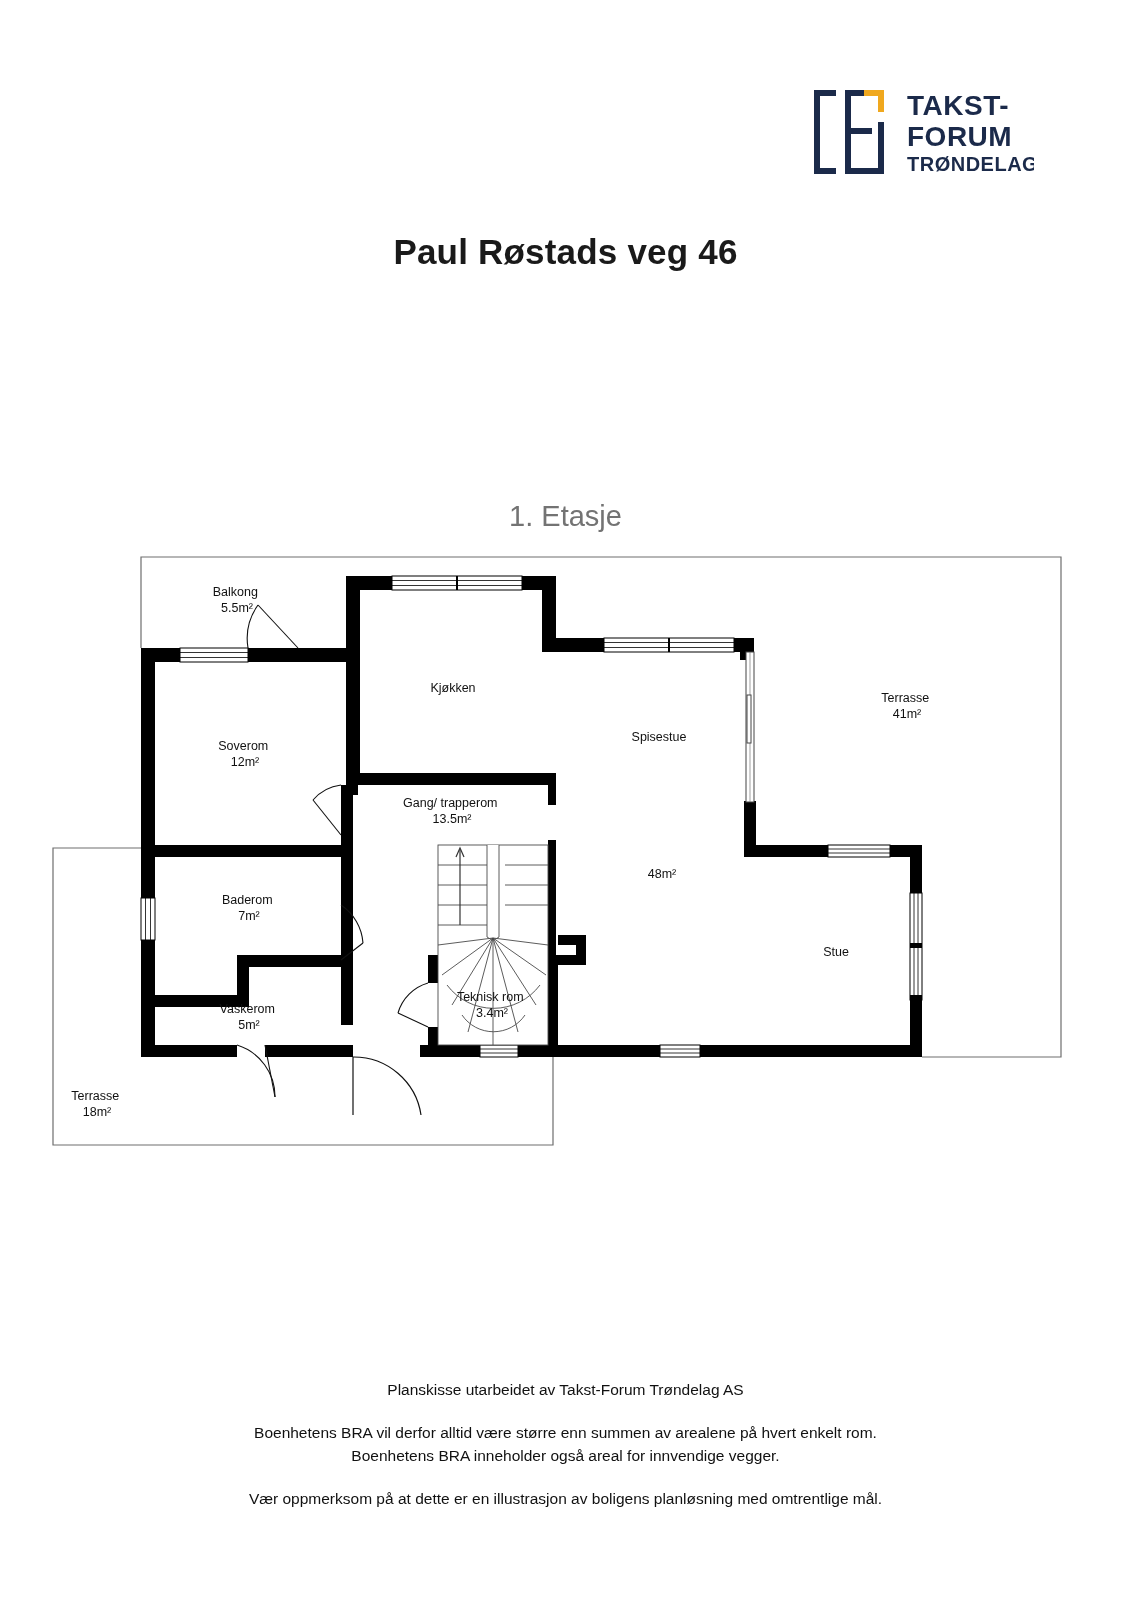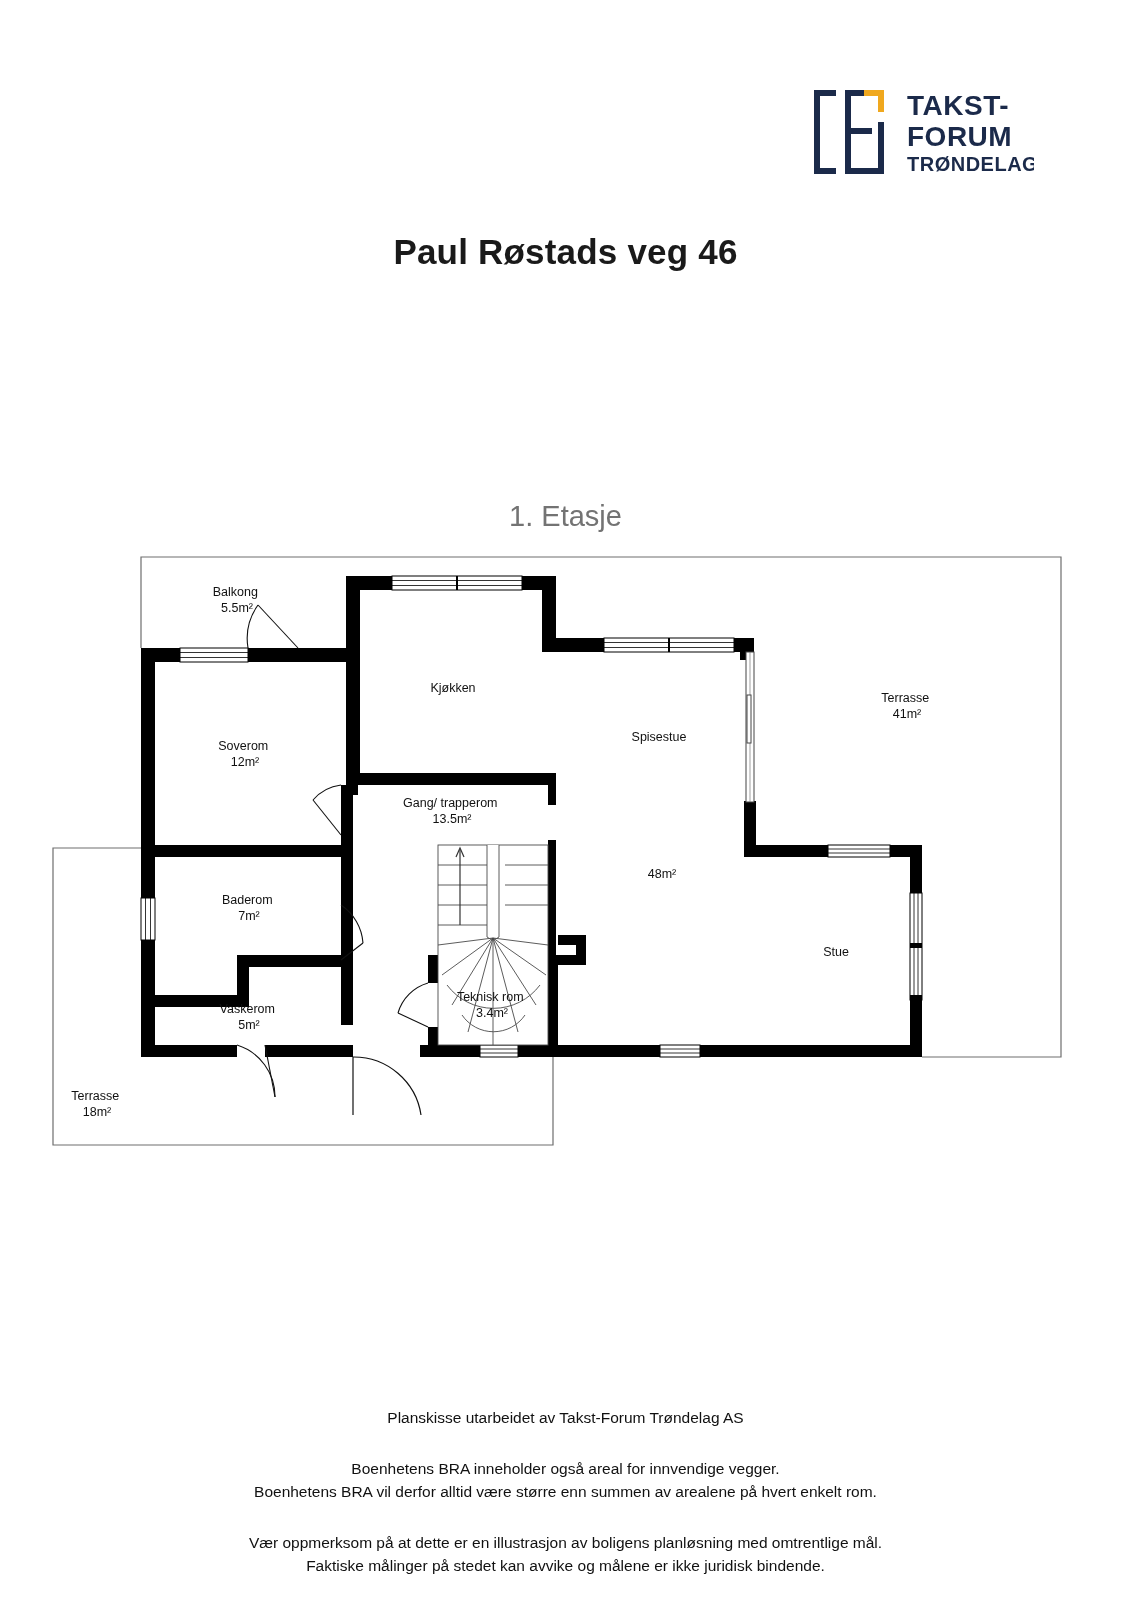--- a/index.html
+++ b/index.html
@@ -72,21 +72,21 @@
     left: 0;
     top: 1378px;
     width: 1131px;
     text-align: center;
   }
   .foot-line {
     font-size: 15.5px;
     color: #111111;
     line-height: 23px;
   }
-  .foot-block { margin-bottom: 20px; margin-top: 28px; }
+  .foot-block { margin-bottom: 20px; }
   .foot-block:last-child { margin-bottom: 0; }
 </style>
 </head>
 <body>
 
 <div id="logo">
   <svg width="222" height="100" viewBox="0 0 222 100" xmlns="http://www.w3.org/2000/svg">
     <g>
 
       <rect x="2" y="8" width="6" height="84" fill="#1b2a4a"></rect>
@@ -338,20 +338,19 @@
     </g>
 
   </svg>
 </div>
 
 <div id="footer">
   <div class="foot-block">
     <div class="foot-line">Planskisse utarbeidet av Takst-Forum Trøndelag AS</div>
   </div>
   <div class="foot-block">
+    <div class="foot-line">Boenhetens BRA vil derfor alltid være større enn summen av arealene på hvert enkelt rom.</div>
     <div class="foot-line">Boenhetens BRA inneholder også areal for innvendige vegger.</div>
-    <div class="foot-line">Boenhetens BRA vil derfor alltid være større enn summen av arealene på hvert enkelt rom.</div>
   </div>
   <div class="foot-block">
     <div class="foot-line">Vær oppmerksom på at dette er en illustrasjon av boligens planløsning med omtrentlige mål.</div>
-    <div class="foot-line">Faktiske målinger på stedet kan avvike og målene er ikke juridisk bindende.</div>
   </div>
 </div>
 
 </body></html>

